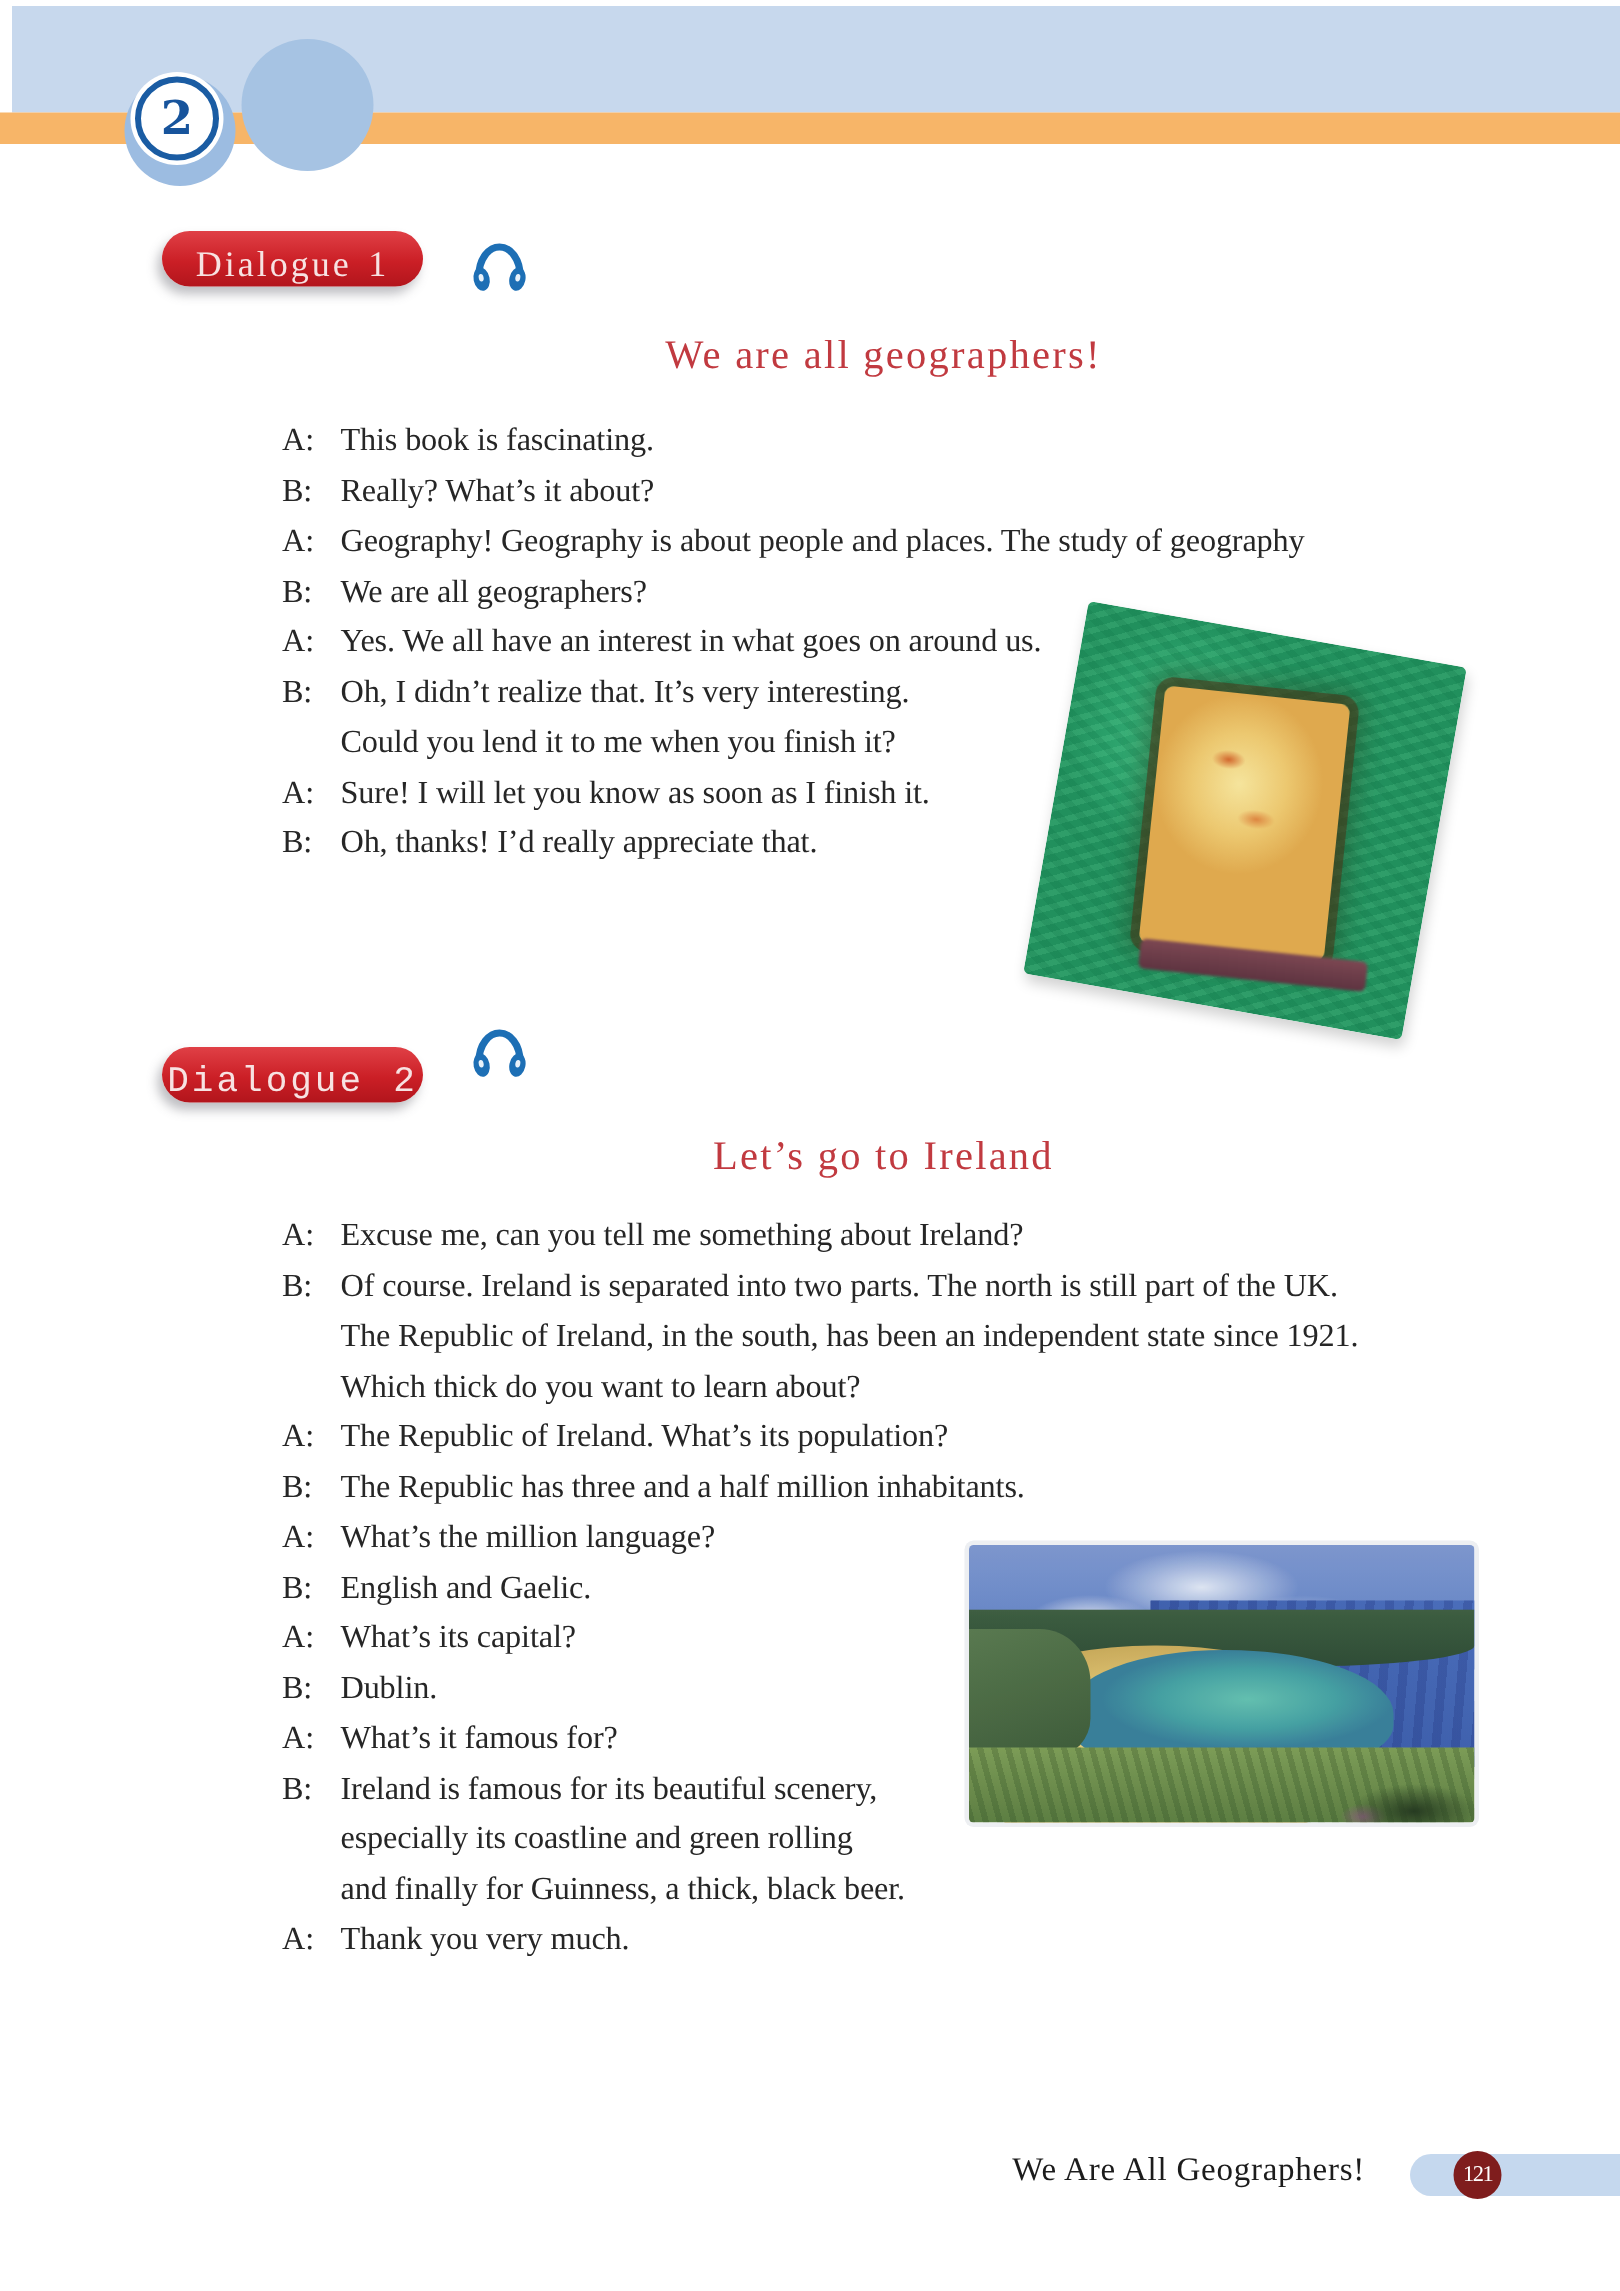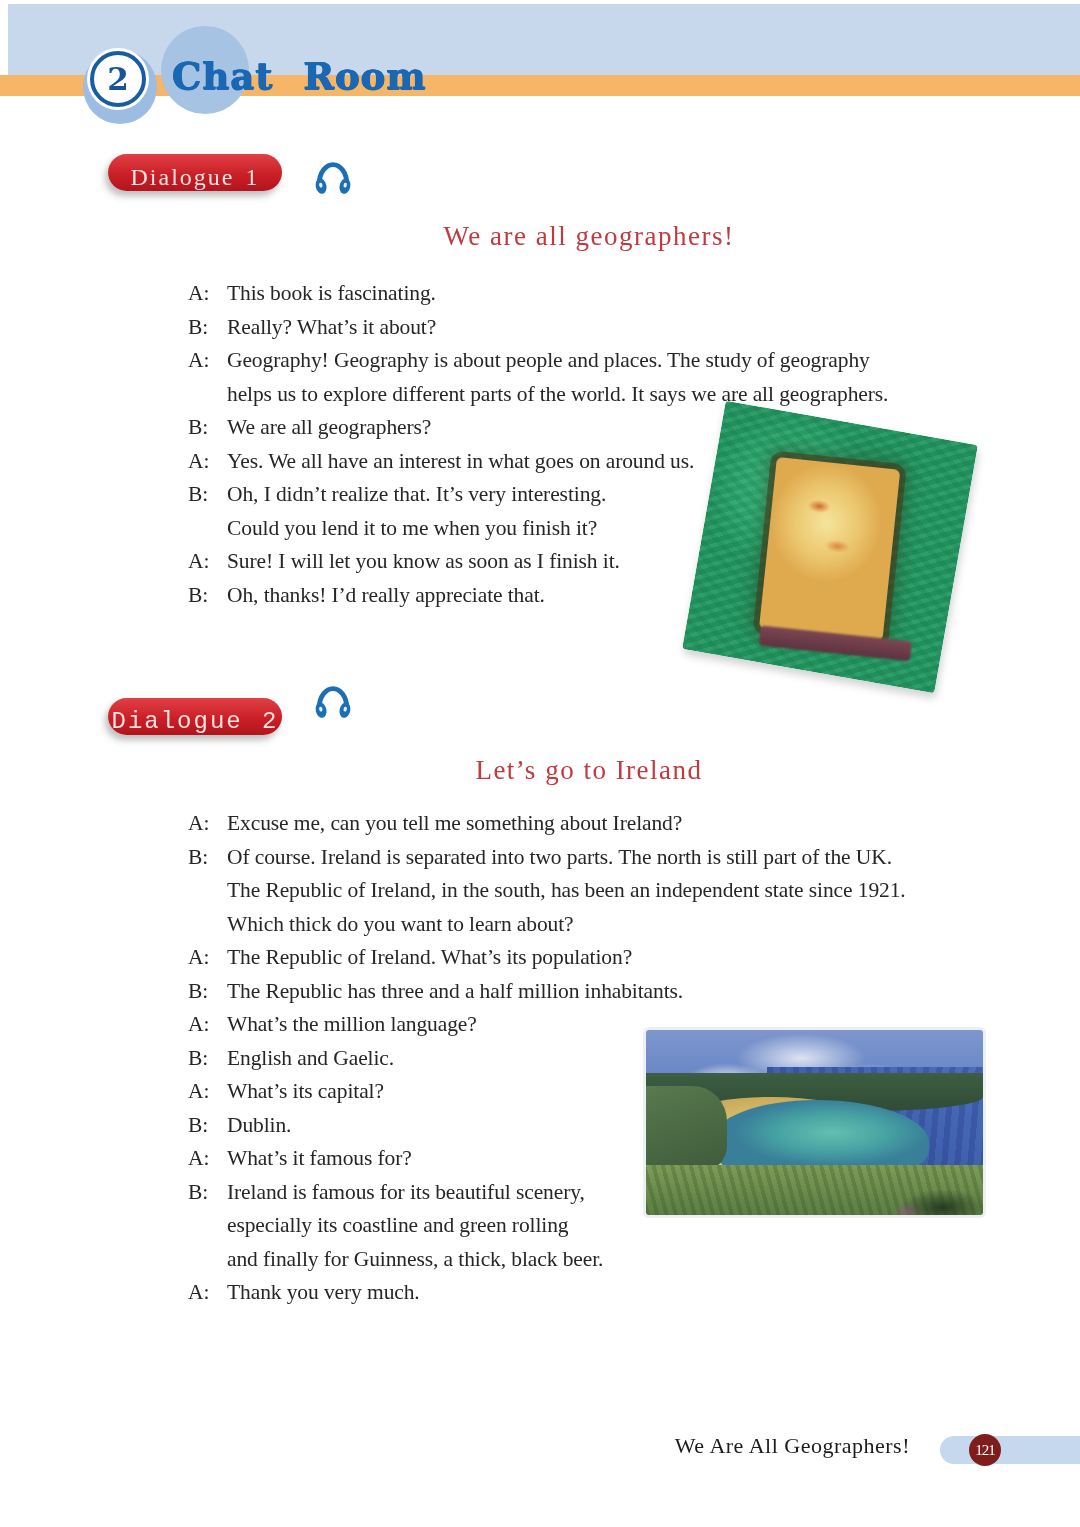--- a/index.html
+++ b/index.html
@@ -98,21 +98,20 @@
 
 <div class="page">
 
   <div class="band"></div>
   <div class="stripe"></div>
   <div class="big-circle"></div>
   <div class="badge-back"></div>
   <div class="unit-badge">
     <span>2</span>
   </div>
-  <div class="app-title">Chat Room</div>
 
   <div class="pill pill-1">
     <span>Dialogue 1</span>
   </div>
   <span class="phones phones-1">
     <svg viewBox="0 0 44 40" width="42" height="40" aria-hidden="true">
       <path d="M7.5 27 C7.5 13.5, 15 6, 22 6 C29 6, 36.5 13.5, 36.5 27" fill="none" stroke="#1d6fb5" stroke-width="5" stroke-linecap="round"></path>
       <ellipse cx="9.5" cy="28.5" rx="5.6" ry="8.2" fill="#1d6fb5" transform="rotate(-12 9.5 28.5)"></ellipse>
       <ellipse cx="34.5" cy="28.5" rx="5.6" ry="8.2" fill="#1d6fb5" transform="rotate(12 34.5 28.5)"></ellipse>
       <ellipse cx="9.2" cy="27.5" rx="1.7" ry="2.6" fill="#e9f2fa" transform="rotate(-12 9.2 27.5)"></ellipse>
@@ -128,21 +127,20 @@
       <div class="line">
         <span class="speaker">B:</span>
         <span>Really? What’s it about?</span>
       </div>
       <div class="line">
         <span class="speaker">A:</span>
         <span>Geography! Geography is about people and places. The study of geography</span>
       </div>
       <div class="line">
         <span class="speaker"></span>
-        <span>helps us to explore different parts of the world. It says we are all geographers.</span>
       </div>
       <div class="line">
         <span class="speaker">B:</span>
         <span>We are all geographers?</span>
       </div>
       <div class="line">
         <span class="speaker">A:</span>
         <span>Yes. We all have an interest in what goes on around us.</span>
       </div>
       <div class="line">

